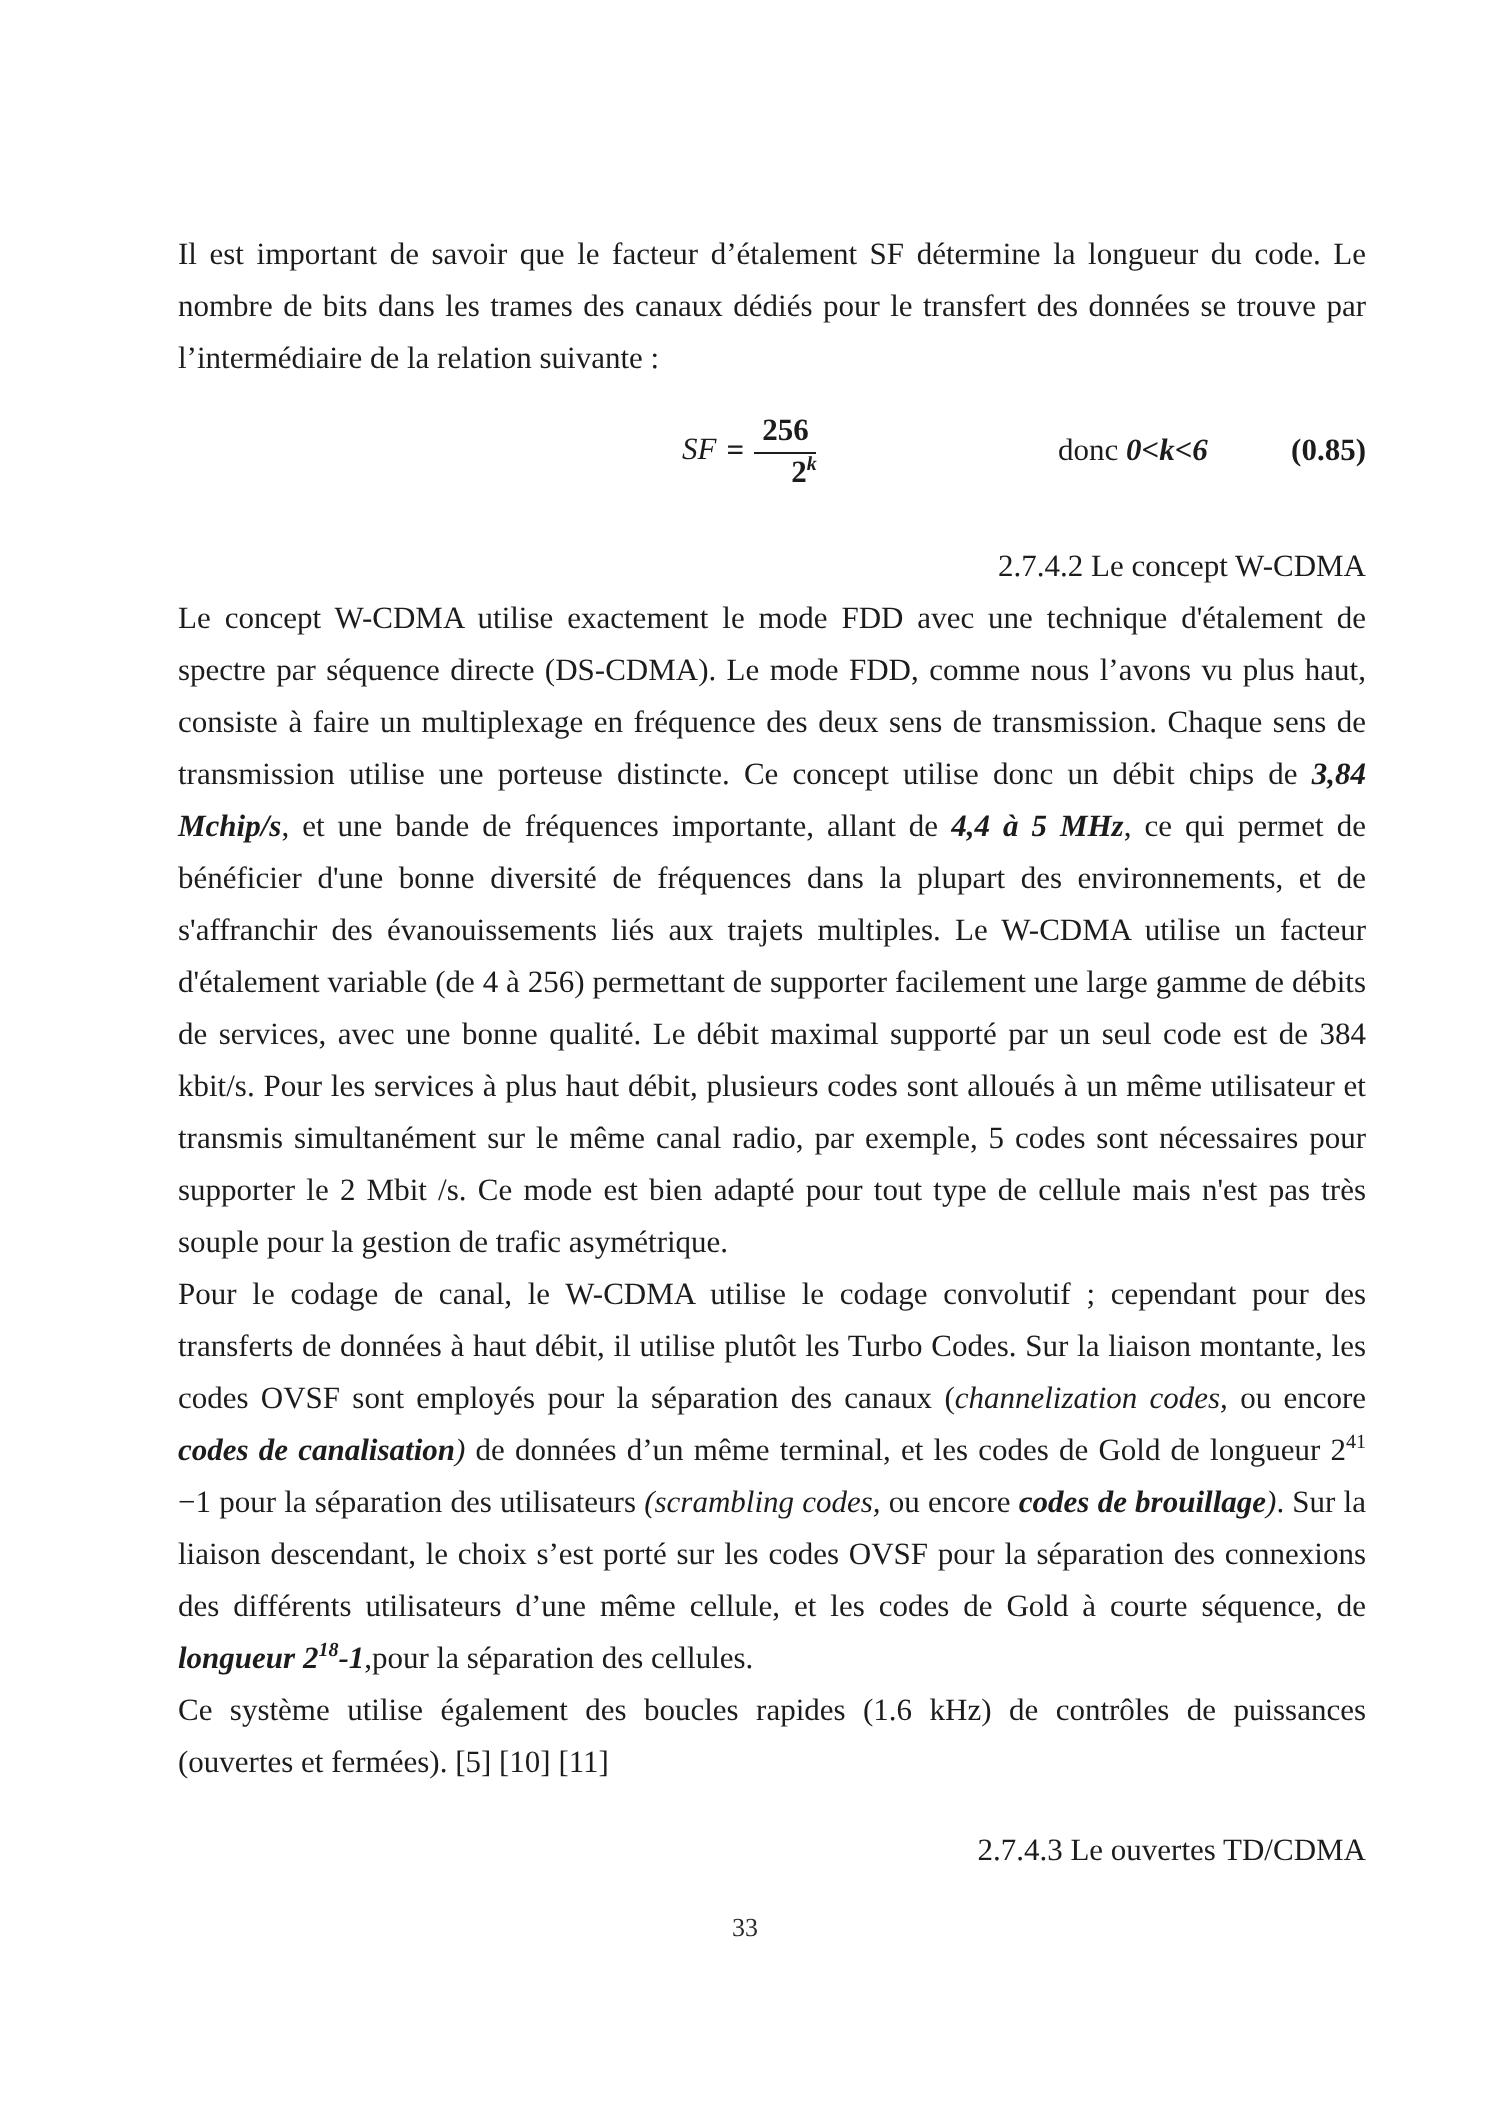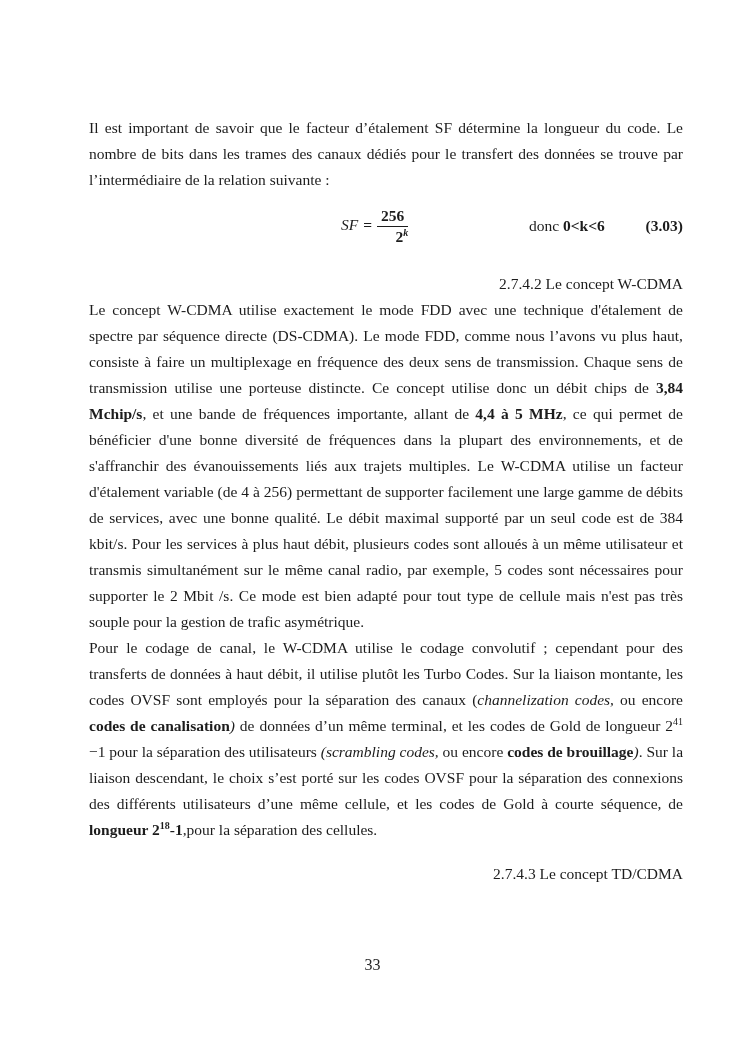--- a/index.html
+++ b/index.html
@@ -16,21 +16,21 @@
     left: 89px;
     top: 0;
     width: 594px;
     padding-top: 83px;
     font-size: 15.5px;
     line-height: 26px;
     text-align: justify;
     margin-top: 32px;
   }
   p { margin: 0; }
-  .b { font-weight: bold; }
+  .b { font-weight: bold; font-style: italic; }
   .i { font-style: italic; }
   sup { font-size: 10px; vertical-align: super; line-height: 0; }
   .heading { margin-top: 18px; text-align: right; }
 
   
   .eq-row { position: relative; height: 54px; margin-top: 6px; }
   .eq-main { position: absolute; left: 252px; top: 50%; transform: translateY(-50%); white-space: nowrap; }
   .eq-lhs { font-weight: normal; font-style: italic; }
   .eq-equals { font-weight: bold; padding: 0 5px; }
   .frac { display: inline-block; vertical-align: middle; text-align: right; font-weight: bold; }
@@ -38,38 +38,39 @@
   .frac-den { display: block; line-height: 19px; padding-top: 0; }
   .eq-cond { position: absolute; left: 440px; top: 50%; transform: translateY(-50%); white-space: nowrap; }
   .eq-label { position: absolute; right: 0; top: 50%; transform: translateY(-50%); font-weight: bold; }
 
   .page-num {
     position: absolute;
     top: 956px;
     left: 0;
     width: 745px;
     text-align: center;
-    font-size: 16px;
+    font-size: 13px;
     color: #2a2a2a;
   }
 </style>
 </head>
 <body>
 
 <div class="content">
 
   <p>Il est important de savoir que le facteur d’étalement SF détermine la longueur du code. Le nombre de bits dans les trames des canaux dédiés pour le transfert des données se trouve par l’intermédiaire de la relation suivante :</p>
 
   <div class="eq-row">
     <span class="eq-main"><span class="eq-lhs">SF</span><span class="eq-equals">=</span><span class="frac"><span class="frac-num">256</span><span class="frac-den"><span>2</span><sup class="i">k</sup></span></span></span>
     <span class="eq-cond"><span>donc</span> <span class="b">0&lt;k&lt;6</span></span>
-    <span class="eq-label">(3.03)</span>
+    <span class="eq-label">(0.85)</span>
   </div>
 
   <p class="heading">2.7.4.2 Le concept W-CDMA</p>
   <p><span>Le concept W-CDMA utilise exactement le mode FDD avec une technique d'étalement de spectre par séquence directe (DS-CDMA). Le mode FDD, comme nous l’avons vu plus haut, consiste à faire un multiplexage en fréquence des deux sens de transmission. Chaque sens de transmission utilise une porteuse distincte. Ce concept utilise donc un débit chips de </span><span class="b">3,84 Mchip/s</span><span>, et une bande de fréquences importante, allant de </span><span class="b">4,4 à 5 MHz</span><span>, ce qui permet de bénéficier d'une bonne diversité de fréquences dans la plupart des environnements, et de s'affranchir des évanouissements liés aux trajets multiples. Le W-CDMA utilise un facteur d'étalement variable (de 4 à 256) permettant de supporter facilement une large gamme de débits de services, avec une bonne qualité. Le débit maximal supporté par un seul code est de 384 kbit/s. Pour les services à plus haut débit, plusieurs codes sont alloués à un même utilisateur et transmis simultanément sur le même canal radio, par exemple, 5 codes sont nécessaires pour supporter le 2 Mbit /s. Ce mode est bien adapté pour tout type de cellule mais n'est pas très souple pour la gestion de trafic asymétrique.</span></p>
   <p><span>Pour le codage de canal, le W-CDMA utilise le codage convolutif ; cependant pour des transferts de données à haut débit, il utilise plutôt les Turbo Codes. Sur la liaison montante, les codes OVSF sont employés pour la séparation des canaux (</span><span class="i">channelization codes,</span><span> ou encore </span><span class="b">codes de canalisation</span><span class="i">)</span><span> de données d’un même terminal, et les codes de Gold de longueur 2</span><sup>41</sup><span> −1 pour la séparation des utilisateurs </span><span class="i">(scrambling codes,</span><span> ou encore </span><span class="b">codes de brouillage</span><span class="i">)</span><span>. Sur la liaison descendant, le choix s’est porté sur les codes OVSF pour la séparation des connexions des différents utilisateurs d’une même cellule, et les codes de Gold à courte séquence, de </span><span class="b">longueur 2</span><sup class="b">18</sup><span class="b">-1</span><span>,pour la séparation des cellules.</span></p>
+  <p>Ce système utilise également des boucles rapides (1.6 kHz) de contrôles de puissances (ouvertes et fermées). [5] [10] [11]</p>
 
-  <p class="heading">2.7.4.3 Le concept TD/CDMA</p>
+  <p class="heading">2.7.4.3 Le ouvertes TD/CDMA</p>
 
 </div>
 
 <div class="page-num">33</div>
 
 </body></html>

